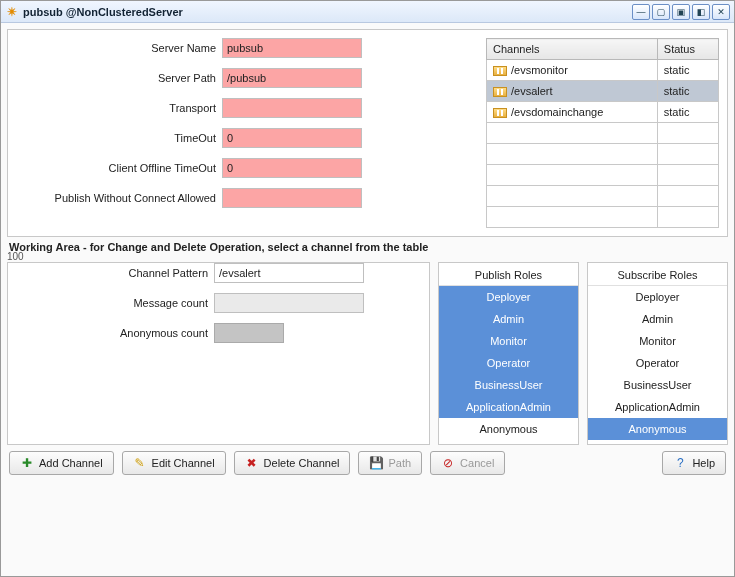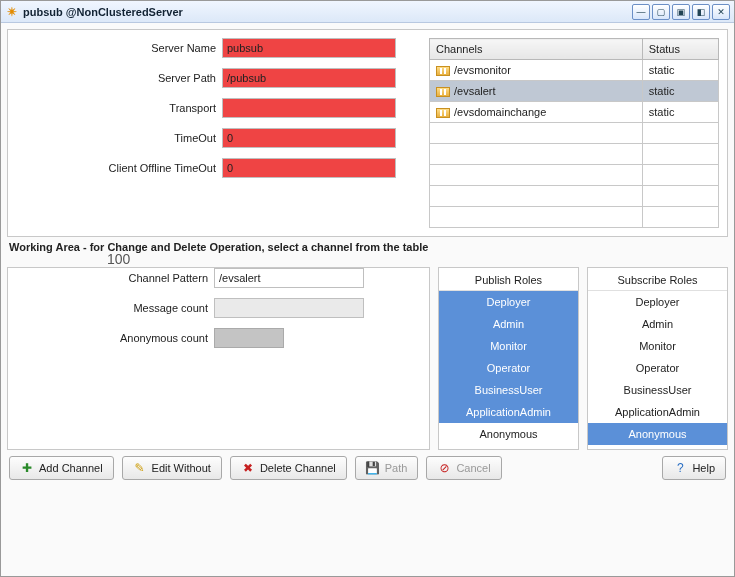--- a/index.html
+++ b/index.html
@@ -9,33 +9,33 @@
   .titlebar .title { display:flex; align-items:center; gap:4px; font-weight:bold; color:#123; flex:1; }
   .title-icon { width:14px; height:14px; display:inline-flex; align-items:center; justify-content:center; color:#e28b00; font-size:12px; }
   .winbtns { display:flex; gap:2px; }
   .winbtn { width:18px; height:16px; border:1px solid #6b8fc6; background:linear-gradient(#fff,#d8e6fb); border-radius:2px; display:flex; align-items:center; justify-content:center; font-size:9px; color:#245; cursor:pointer; }
   .content { flex:1; display:flex; flex-direction:column; padding:6px; }
 
   .upper { display:flex; gap:8px; border:1px solid #c8c8c8; background:#fff; padding:8px; }
   .form-col { flex:1; display:flex; flex-direction:column; gap:10px; }
   .form-row { display:flex; align-items:center; gap:6px; }
   .form-row label { width:200px; text-align:right; color:#222; }
-  .form-row .input { width:174px; height:20px; border:1px solid #bfbfbf; background:#ef4444; padding:0 4px; display:flex; align-items:center; }
-
-  .table-col { width:290px; }
+  .form-row .input { width:140px; height:20px; border:1px solid #bfbfbf; background:#fca5a5; padding:0 4px; display:flex; align-items:center; }
+
+  .table-col { width:233px; }
   table.grid { border-collapse:collapse; width:100%; font-size:11px; }
   table.grid th { background:linear-gradient(#f6f6f6,#e6e6e6); border:1px solid #b8b8b8; padding:4px 6px; text-align:left; font-weight:normal; color:#222; }
   table.grid td { border:1px solid #c8c8c8; padding:4px 6px; height:20px; background:#fff; }
   table.grid tr.selected td { background:#bfc8d4; }
   .ch-icon { display:inline-block; width:14px; height:10px; background:linear-gradient(#ffdd88,#e8b040); border:1px solid #c89020; margin-right:4px; vertical-align:middle; position:relative; }
   .ch-icon::before, .ch-icon::after { content:""; position:absolute; background:#fff; width:2px; top:1px; bottom:1px; }
   .ch-icon::before { left:3px; } .ch-icon::after { left:7px; }
 
   .working-label { font-weight:bold; padding:4px 2px 0 2px; }
-  .sub100 { font-size:14px; color:#555; margin-left:100px; margin-top:-2px; }
+  .sub100 { font-size:10px; color:#555; margin-top:-2px; }
 
   .lower { display:flex; gap:8px; }
   .lower .box { border:1px solid #c8c8c8; background:#fff; }
   .lower .left { flex:1; }
   .lower .right { width:290px; display:flex; gap:8px; padding:0; border:none; background:transparent;text-align:center; }
   .roles-box { flex:1; border:1px solid #c8c8c8; background:#fff; padding:6px 0 4px 0; display:flex; flex-direction:column; }
   .roles-title { padding:0 8px 4px 8px; }
   .roles-list { flex:1; border-top:1px solid #e0e0e0; }
   .role { padding:5px 8px; cursor:pointer; }
   .role.sel { background:#5b90d8; color:#fff; }
@@ -97,20 +97,26 @@
         <div class="form-row">
           <label>TimeOut</label>
           <div class="input">
               <span>0</span>
             </div>
         </div>
         <div class="form-row">
           <label>Client Offline TimeOut</label>
           <div class="input">
               <span>0</span>
+            </div>
+        </div>
+        <div class="form-row">
+          <label>Publish Without Connect Allowed</label>
+          <div class="input">
+              <span></span>
             </div>
         </div>
       </div>
 
       <div class="table-col">
         <table class="grid">
           <thead>
             <tr>
               <th>Channels</th>
               <th>Status</th>
@@ -207,21 +213,21 @@
       </div>
     </div>
 
     <div class="toolbar">
       <div class="btn">
         <span class="ic ic-add">✚</span>
         <span>Add Channel</span>
       </div>
       <div class="btn">
         <span class="ic ic-edit">✎</span>
-        <span>Edit Without</span>
+        <span>Edit Channel</span>
       </div>
       <div class="btn">
         <span class="ic ic-del">✖</span>
         <span>Delete Channel</span>
       </div>
       <div class="btn disabled">
         <span class="ic ic-save">💾</span>
         <span>Path</span>
       </div>
       <div class="btn disabled">

